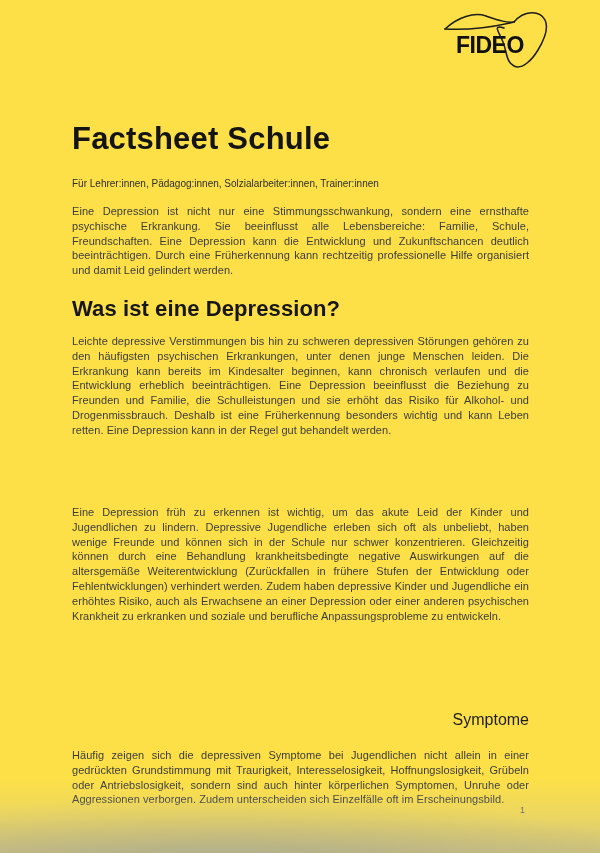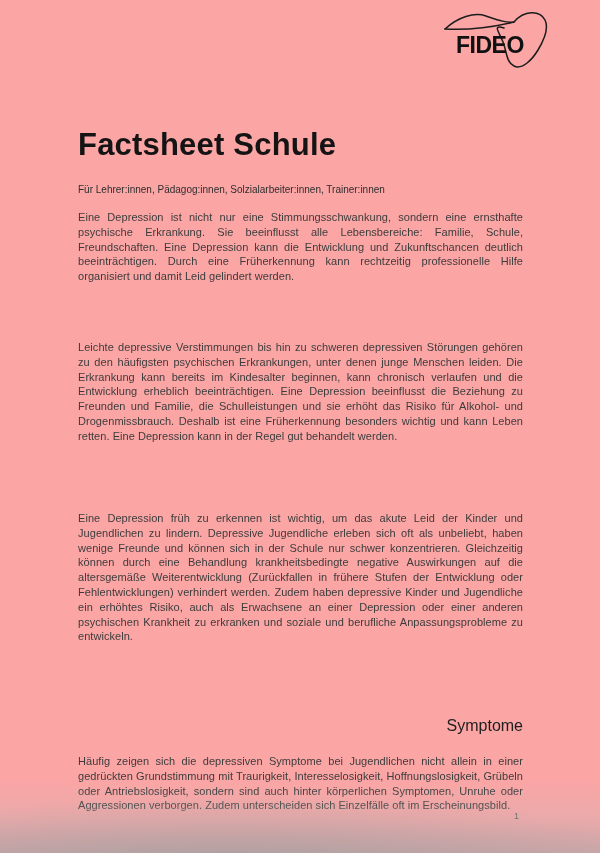--- a/index.html
+++ b/index.html
@@ -1,28 +1,28 @@
 <!DOCTYPE html>
 <html lang="de"><head>
 <meta charset="utf-8">
 <style>
   html,body { margin:0; padding:0; background:#e9e9e9; }
   .page {
     position:relative;
     width:600px; height:853px;
-    background:#fca5a5;
+    background:#fde047;
     overflow:hidden;
     font-family:"Liberation Sans", sans-serif;
     color:#333333;
     margin:0 auto;
   }
   .content {
     position:absolute; left:64px; right:63px; top:0; bottom:0;
   }
-  .content > * { position:absolute; left:0; right:0; margin:14px; }
+  .content > * { position:absolute; left:0; right:0; margin:8px; }
 
   h1.title {
     top:111px;
     font-size:31px; line-height:40px; font-weight:800;
     letter-spacing:0.2px; color:#141414;
   }
   p.subtitle {
     top:169px;
     font-size:10px; line-height:14px; color:#2d2d2d;
   }
@@ -99,20 +99,21 @@
   </div>
 
   <main class="content">
 
     <h1 class="title">Factsheet Schule</h1>
 
     <p class="subtitle">Für Lehrer:innen, Pädagog:innen, Solzialarbeiter:innen, Trainer:innen</p>
 
     <p class="body intro">Eine Depression ist nicht nur eine Stimmungsschwankung, sondern eine ernsthafte psychische Erkrankung. Sie beeinflusst alle Lebensbereiche: Familie, Schule, Freundschaften. Eine Depression kann die Entwicklung und Zukunftschancen deutlich beeinträchtigen. Durch eine Früherkennung kann rechtzeitig professionelle Hilfe organisiert und damit Leid gelindert werden.</p>
 
+    <h2 class="h2">Was ist eine Depression?</h2>
 
     <p class="body p1">Leichte depressive Verstimmungen bis hin zu schweren depressiven Störungen gehören zu den häufigsten psychischen Erkrankungen, unter denen junge Menschen leiden. Die Erkrankung kann bereits im Kindesalter beginnen, kann chronisch verlaufen und die Entwicklung erheblich beeinträchtigen. Eine Depression beeinflusst die Beziehung zu Freunden und Familie, die Schulleistungen und sie erhöht das Risiko für Alkohol- und Drogenmissbrauch. Deshalb ist eine Früherkennung besonders wichtig und kann Leben retten. Eine Depression kann in der Regel gut behandelt werden.</p>
 
 
     <p class="body p3">Eine Depression früh zu erkennen ist wichtig, um das akute Leid der Kinder und Jugendlichen zu lindern. Depressive Jugendliche erleben sich oft als unbeliebt, haben wenige Freunde und können sich in der Schule nur schwer konzentrieren. Gleichzeitig können durch eine Behandlung krankheitsbedingte negative Auswirkungen auf die altersgemäße Weiterentwicklung (Zurückfallen in frühere Stufen der Entwicklung oder Fehlentwicklungen) verhindert werden. Zudem haben depressive Kinder und Jugendliche ein erhöhtes Risiko, auch als Erwachsene an einer Depression oder einer anderen psychischen Krankheit zu erkranken und soziale und berufliche Anpassungsprobleme zu entwickeln.</p>
 
 
     <h3 class="h3">Symptome</h3>
 
     <p class="body p5">Häufig zeigen sich die depressiven Symptome bei Jugendlichen nicht allein in einer gedrückten Grundstimmung mit Traurigkeit, Interesselosigkeit, Hoffnungslosigkeit, Grübeln oder Antriebslosigkeit, sondern sind auch hinter körperlichen Symptomen, Unruhe oder Aggressionen verborgen. Zudem unterscheiden sich Einzelfälle oft im Erscheinungsbild.</p>

